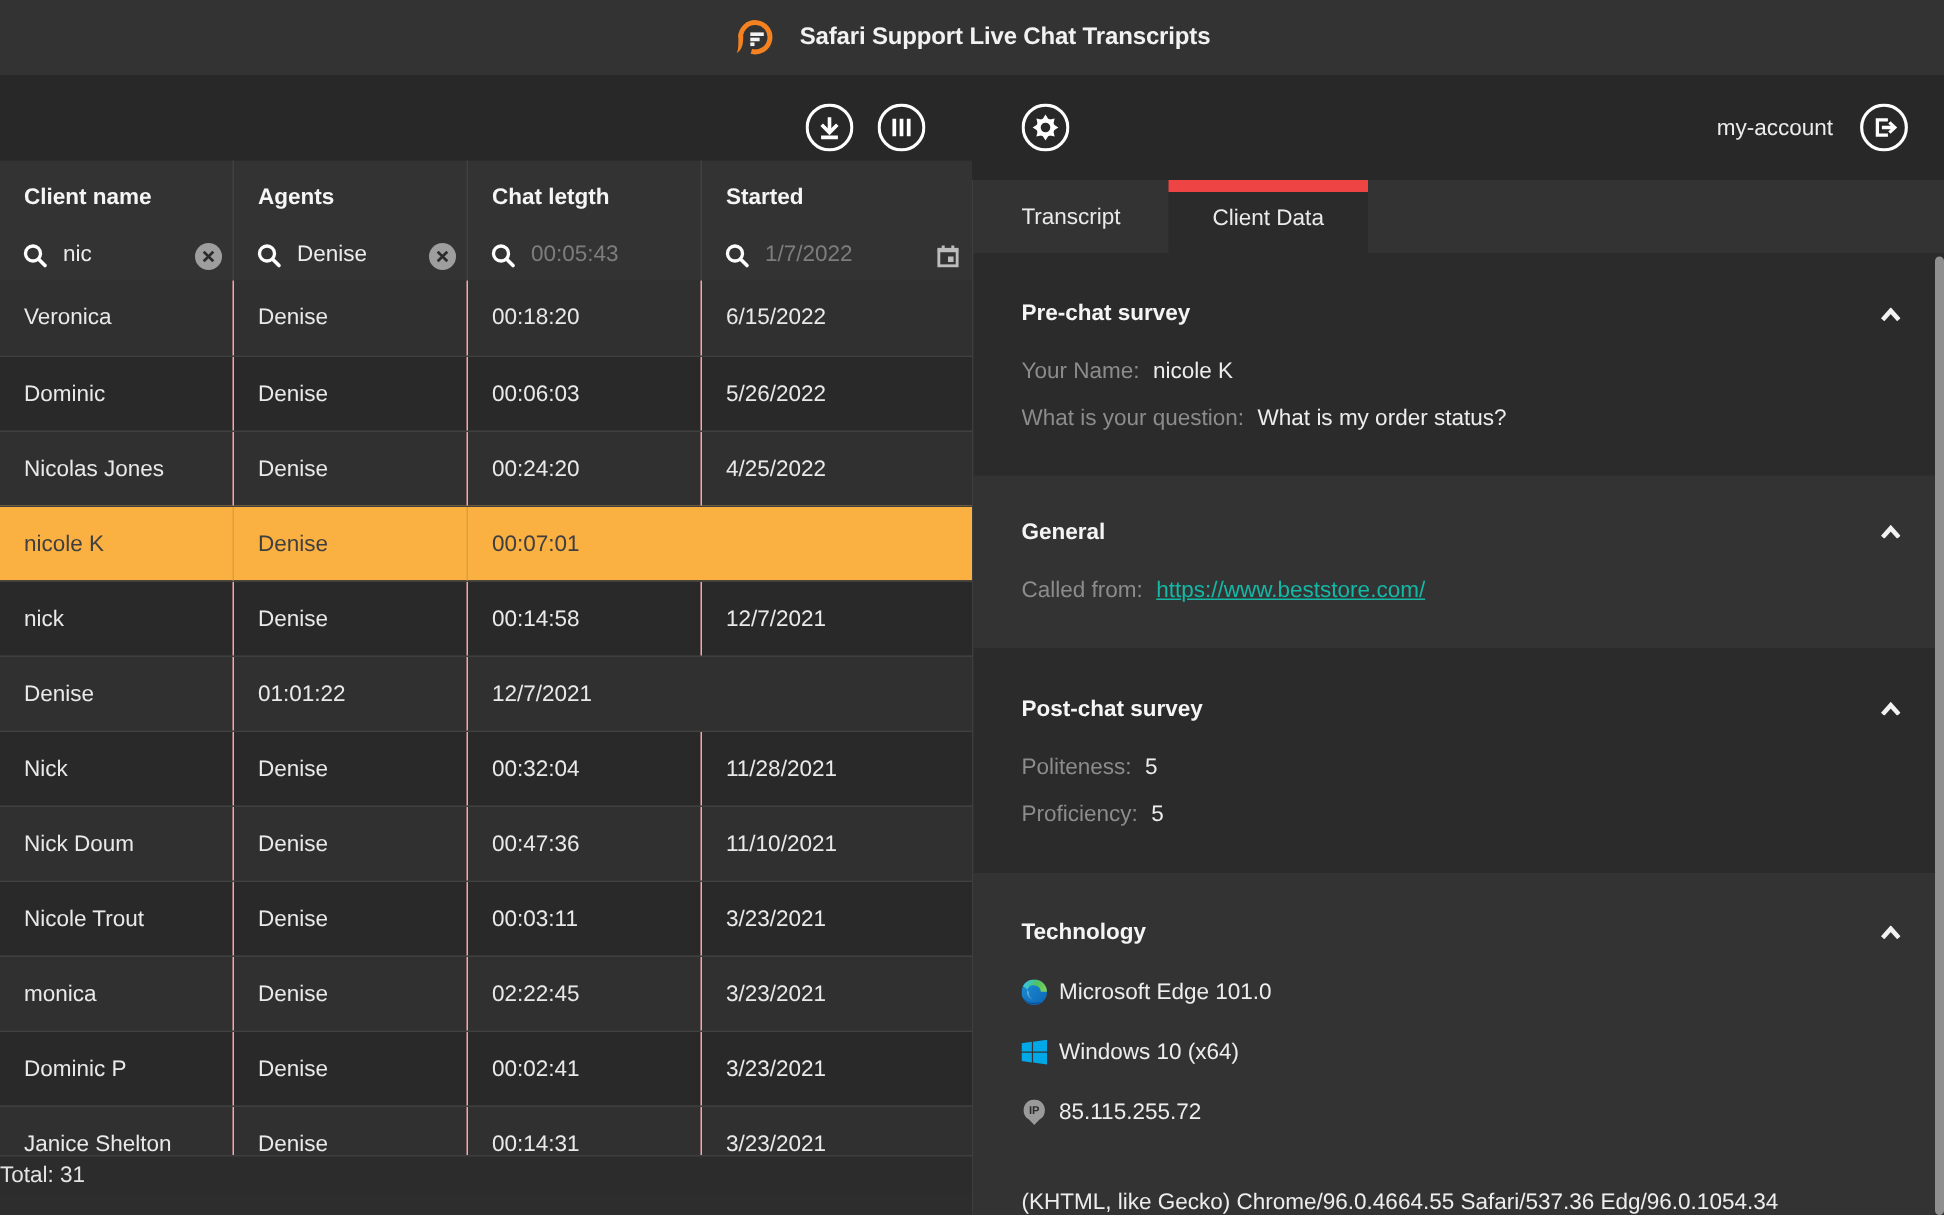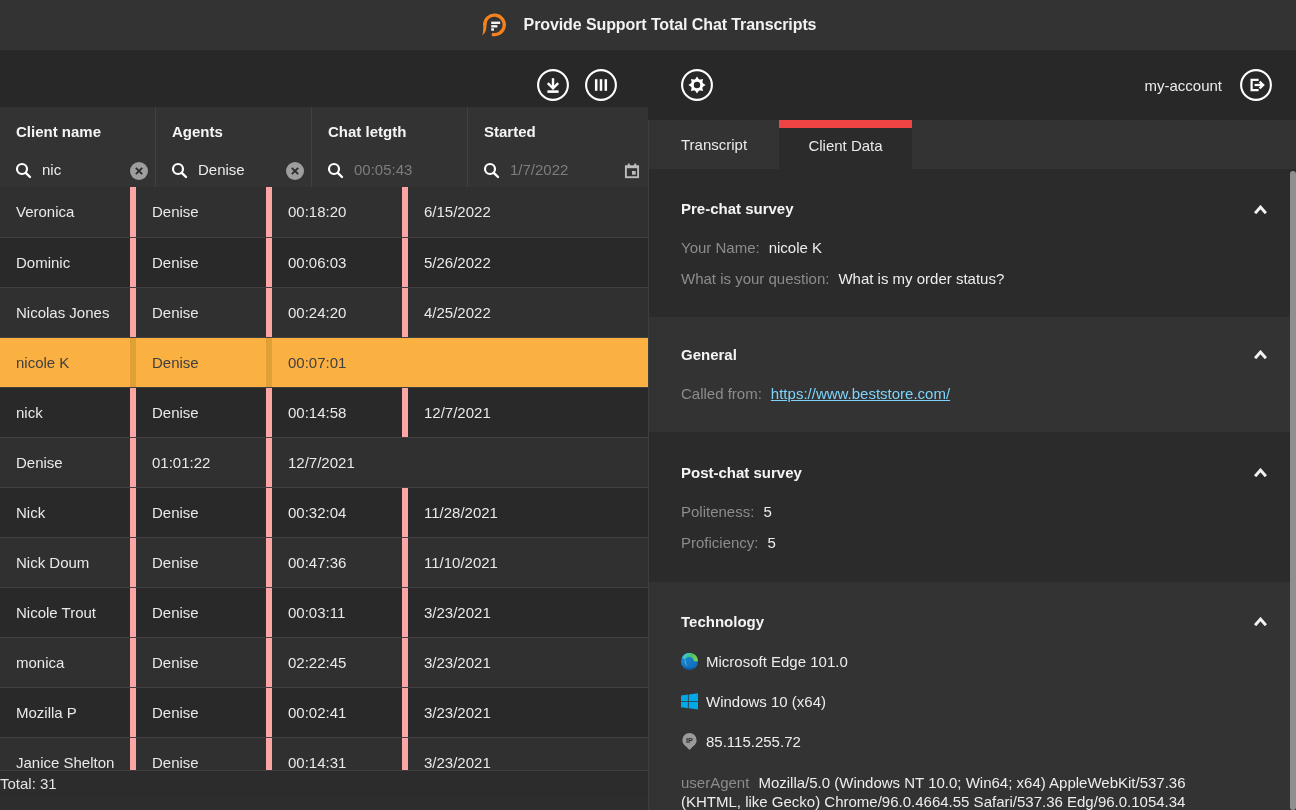--- a/index.html
+++ b/index.html
@@ -19,21 +19,21 @@
 .hc .lbl { position:absolute; left:16px; top:15px; line-height:20px; font-size:15px; font-weight:700; color:#f5f5f5; }
 .hc .srch { position:absolute; left:16px; top:53px; line-height:20px; font-size:15px; color:#ececec; }
 .hc .ph { color:#7d7d7d; }
 .hc svg.mag { position:absolute; left:15px; top:55px; }
 .hc .srch { left:42px; }
 .rows { position:absolute; left:0; top:80px; width:648px; }
 .row { display:flex; height:50px; border-top:1px solid #404040; }
 .row:first-child { border-top:none; }
 .row.odd  { background:#303030; }
 .row.even { background:#292929; }
-.cell { width:136px; height:100%; border-right:6px solid #fca5a5; font-size:15px; color:#e9e9e9;
+.cell { width:156px; height:100%; border-right:1px solid #fca5a5; font-size:15px; color:#e9e9e9;
   line-height:49px; padding-left:16px; white-space:nowrap; overflow:hidden; }
 .cell:last-child { width:180px; border-right:none; }
 .row.sel { background:#fbb042; }
 .row.sel .cell { color:#3f3f3f; border-right-color:#e0a036; }
 #foot { position:absolute; left:0; top:663px; width:648px; height:27px; background:#2c2c2c;
   border-top:1px solid #3e3e3e; font-size:15px; color:#e3e3e3; text-align:left; line-height:26px;
   padding-right:10px; }
 
 #rp { position:absolute; left:648px; top:120px; width:648px; height:690px; background:#2b2b2b;
   border-left:1px solid #3e3e3e; overflow:hidden; }
@@ -44,36 +44,36 @@
 .sec { position:absolute; left:0; width:648px; }
 #s1 { top:49px;  height:148px; background:#2b2b2b; }
 #s2 { top:197px; height:115px; background:#333333; }
 #s3 { top:312px; height:150px; background:#2b2b2b; }
 #s4 { top:462px; height:228px; background:#333333; }
 .stitle { position:absolute; left:32px; font-size:15px; font-weight:700; color:#f5f5f5; line-height:20px;text-align:center; }
 .line { position:absolute; left:32px; font-size:15px; line-height:20px; color:#ededed; white-space:nowrap; }
 .gray { color:#8c8c8c; }
 .val { margin-left:9px; }
 .chev { position:absolute; left:605px; width:13px; }
-.lnk { color:#7dd3fc; text-decoration:underline; }
+.lnk { color:#14b8a6; text-decoration:underline; }
 .icrow { position:absolute; left:32px; display:flex; align-items:center; }
 .icrow .txt { margin-left:8px; font-size:15px; color:#ededed; }
 #sbar { position:absolute; left:641px; top:51px; width:6px; height:639px; background:#8f8f8f; border-radius:3px; }
 </style>
 </head>
 <body>
 <div id="top">
   <svg width="33" height="33" viewBox="0 0 33 33">
     <path d="M 4.7 15.9 A 9.8 9.8 0 1 1 11.9 25.3" fill="none" stroke="#f58220" stroke-width="3.3"></path>
     <path d="M2.2 26.4 C 3.6 23.2 3.2 19.0 3.25 14.6 L 6.5 14.8 C 6.5 20.3 5.9 23.9 2.2 26.4 Z" fill="#f58220"></path>
     <rect x="11.2" y="12.6" width="9.0" height="2.4" fill="#f3f3f3"></rect>
     <rect x="11.2" y="16.1" width="6.2" height="2.4" fill="#f3f3f3"></rect>
     <rect x="11.2" y="19.3" width="2.8" height="2.4" fill="#f3f3f3"></rect>
   </svg>
-  <span class="title">Provide Support Total Chat Transcripts</span>
+  <span class="title">Safari Support Live Chat Transcripts</span>
 </div>
 
 <div id="toolbar">
 
   <svg class="icbtn" style="left:537px" viewBox="0 0 32 32">
     <circle cx="16" cy="16" r="14.9" fill="none" stroke="#fff" stroke-width="2.1"></circle>
     <line x1="16" y1="9.2" x2="16" y2="18.6" stroke="#fff" stroke-width="2.4"></line>
     <path d="M10.8 14.2 L16 19.4 L21.2 14.2" fill="none" stroke="#fff" stroke-width="2.4"></path>
     <line x1="10.4" y1="22.6" x2="21.6" y2="22.6" stroke="#fff" stroke-width="2.6"></line>
   </svg>
@@ -206,21 +206,21 @@
         <div class="cell">00:03:11</div>
         <div class="cell">3/23/2021</div>
       </div>
     <div class="row odd">
         <div class="cell">monica</div>
         <div class="cell">Denise</div>
         <div class="cell">02:22:45</div>
         <div class="cell">3/23/2021</div>
       </div>
     <div class="row even">
-        <div class="cell">Mozilla P</div>
+        <div class="cell">Dominic P</div>
         <div class="cell">Denise</div>
         <div class="cell">00:02:41</div>
         <div class="cell">3/23/2021</div>
       </div>
     <div class="row odd">
         <div class="cell">Janice Shelton</div>
         <div class="cell">Denise</div>
         <div class="cell">00:14:31</div>
         <div class="cell">3/23/2021</div>
       </div>
@@ -290,17 +290,16 @@
       </svg>
       <span class="txt">Windows 10 (x64)</span>
     </div>
     <div class="icrow" style="top:149px; height:20px;">
       <svg width="17" height="17" viewBox="0 0 17 17">
         <path d="M8.5 0 A7.1 7.1 0 0 1 15.6 7.1 A7.1 7.1 0 0 1 12.2 13.2 L8.5 17 L4.8 13.2 A7.1 7.1 0 0 1 1.4 7.1 A7.1 7.1 0 0 1 8.5 0 Z" fill="#9a9a9a"></path>
         <text x="8.5" y="9.8" font-size="7.5" font-weight="bold" fill="#2b2b2b" text-anchor="middle" font-family="Liberation Sans">IP</text>
       </svg>
       <span class="txt">85.115.255.72</span>
     </div>
-    <div class="line" style="top:191px"><span class="gray">userAgent</span><span class="val">Mozilla/5.0 (Windows NT 10.0; Win64; x64) AppleWebKit/537.36</span></div>
     <div class="line" style="top:210px">(KHTML, like Gecko) Chrome/96.0.4664.55 Safari/537.36 Edg/96.0.1054.34</div>
   </div>
   <div id="sbar"></div>
 </div>
 
 </body></html>

